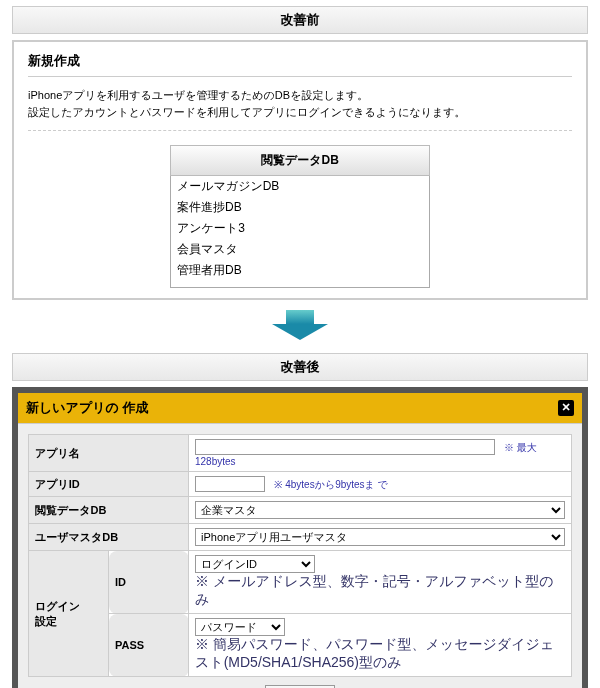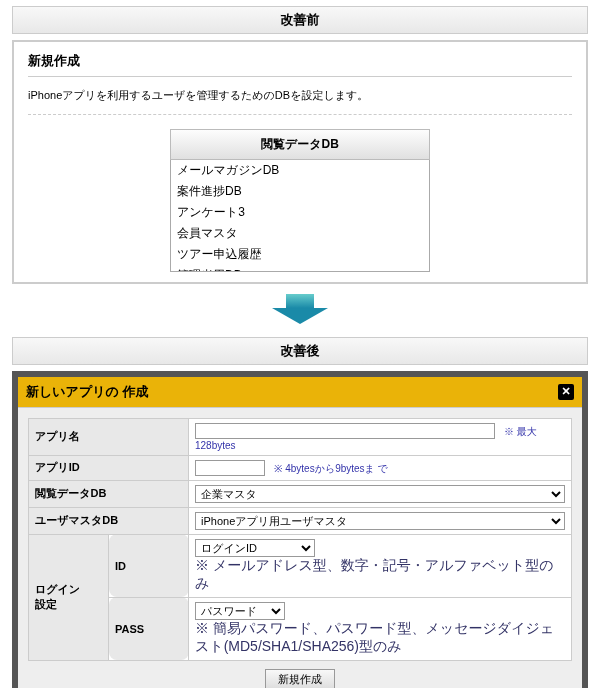--- a/index.html
+++ b/index.html
@@ -34,29 +34,29 @@
 </style>
 </head>
 <body>
 
 <div class="section-header">改善前</div>
 
 <div class="panel-before">
   <div class="panel-title">新規作成</div>
   <div class="panel-desc">
     <span>iPhoneアプリを利用するユーザを管理するためのDBを設定します。</span><br>
+    <span>設定したアカウントとパスワードを利用してアプリにログインできるようになります。</span>
   </div>
   <div class="db-box">
     <div class="db-header">閲覧データDB</div>
     <div class="db-list">
       <div class="db-item">メールマガジンDB</div>
       <div class="db-item">案件進捗DB</div>
       <div class="db-item">アンケート3</div>
       <div class="db-item">会員マスタ</div>
-      <div class="db-item">ツアー申込履歴</div>
       <div class="db-item">管理者用DB</div>
 
     </div>
   </div>
 </div>
 
 <div class="arrow-wrap">
   <div class="arrow">
     <div class="arrow-body"></div>
     <div class="arrow-head"></div>

